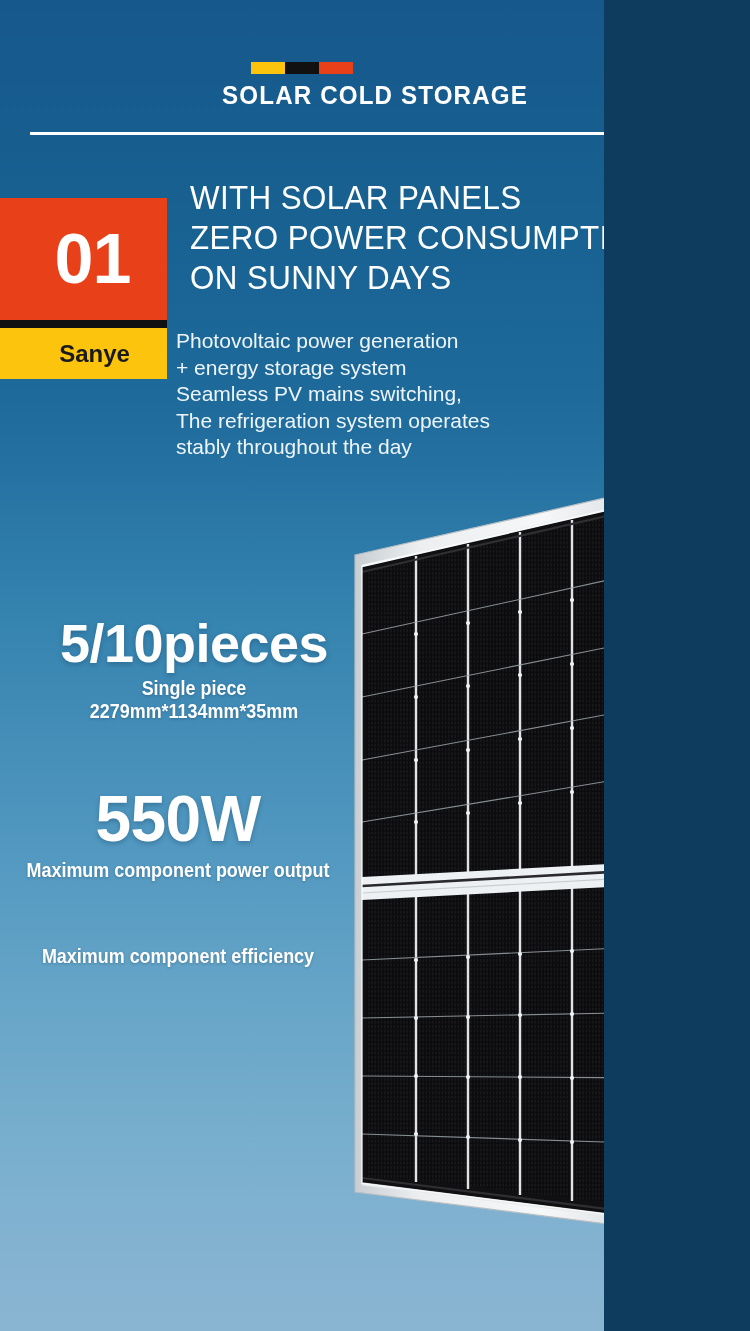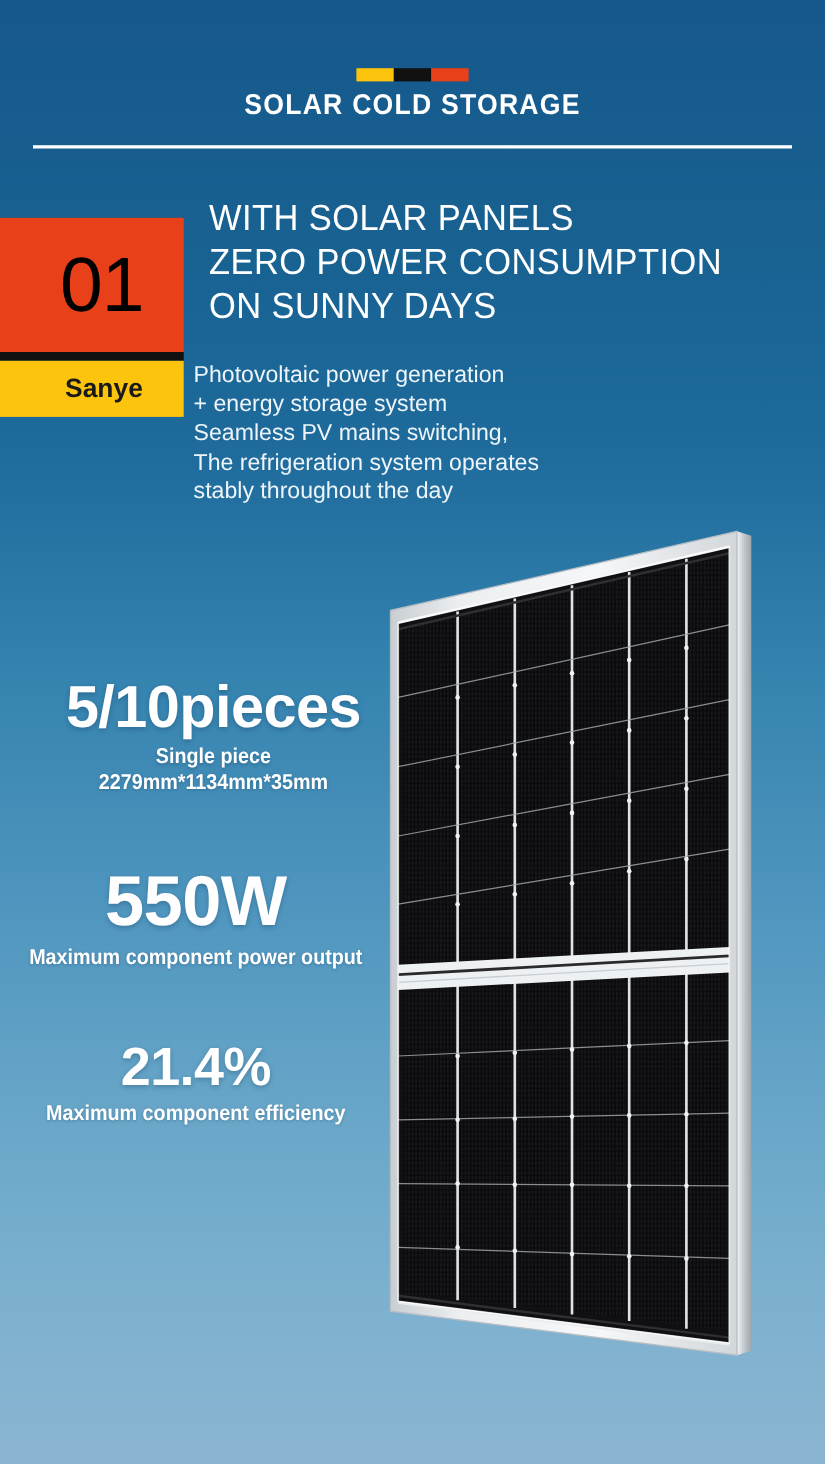--- a/index.html
+++ b/index.html
@@ -2,21 +2,21 @@
 <html><head>
 <meta charset="utf-8">
 <style>
   html, body {
     margin: 0;
     padding: 0;
     background: #0d3c5e;
   }
   .poster {
     position: relative;
-    width: 750px;
+    width: 604px;
     height: 1331px;
     overflow: hidden;
     font-family: "Liberation Sans", sans-serif;
     background: linear-gradient(180deg,
         #17588c 0%,
         #176090 14%,
         #1d6a9b 30%,
         #3684b0 47%,
         #4f96bf 62%,
         #68a6c8 76%,
@@ -59,23 +59,23 @@
   }
 
   
   .badge { position: absolute; left: 0; top: 198px; width: 167px; }
   .badge-num {
     height: 122px;
     background: #e8411a;
     display: flex;
     align-items: center;
     justify-content: center;
-    color: #000000;
+    color: #ffffff;
     font-size: 70px;
-    font-weight: normal;
+    font-weight: bold;
     letter-spacing: -1px;
     padding-left: 18px;
     box-sizing: border-box;
   }
   .badge-sep { height: 8px; background: #111111; }
   .badge-name {
     height: 51px;
     background: #fcc40c;
     display: flex;
     align-items: center;
@@ -337,17 +337,16 @@
     <div class="value">5/10pieces</div>
     <div class="label">Single piece 2279mm*1134mm*35mm</div>
   </div>
 
   <div class="stat" id="stat-power">
     <div class="value">550W</div>
     <div class="label">Maximum component power output</div>
   </div>
 
   <div class="stat" id="stat-eff">
-    <div class="value">21.4%</div>
     <div class="label">Maximum component efficiency</div>
   </div>
 
 </div>
 
 </body></html>

